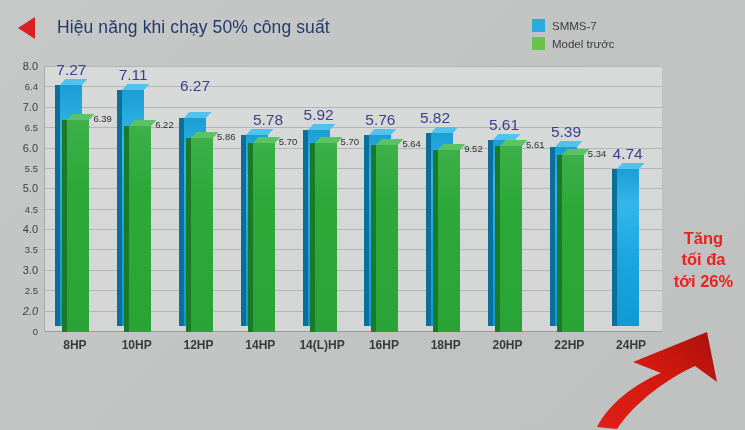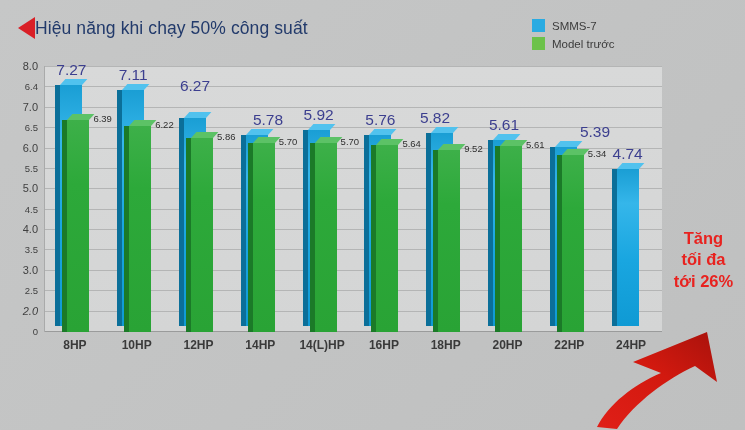--- a/index.html
+++ b/index.html
@@ -22,22 +22,21 @@
     height: 430px;
     background: linear-gradient(135deg, #c6c7c7 0%, #c2c3c3 55%, #bfc0c0 100%);
   }
 
   
   .title-row {
     position: absolute;
     left: 18px;
     top: 17px;
     display: flex;
-    align-items: center;
-    gap: 0;
+    gap: 22px;
   }
   .title-marker {
     width: 0; height: 0;
     border-top: 11px solid transparent;
     border-bottom: 11px solid transparent;
     border-right: 17px solid #d91f26;
   }
   .title-text {
     font-size: 17.5px;
     color: #223a6b;
@@ -380,21 +379,21 @@
       <div class="bar bar-blue" style="left: 510.8px; width: 22px; height: 178.544px; bottom: 6px; z-index: 1;">
         <span class="side"></span>
         <span class="top"></span>
         <span class="face"></span>
       </div>
       <div class="bar bar-green" style="left: 517.8px; width: 22px; height: 176.887px; bottom: 0px; z-index: 2;">
         <span class="side"></span>
         <span class="top"></span>
         <span class="face"></span>
       </div>
-      <div class="val-blue" style="left: 551px; bottom: 190.544px; z-index: 5;">5.39</div>
+      <div class="val-blue" style="left: 522px; bottom: 190.544px; z-index: 5;">5.39</div>
       <div class="val-green" style="left: 543.8px; bottom: 172.887px; z-index: 5;">5.34</div>
       <div class="bar bar-blue" style="left: 572.6px; width: 22px; height: 157.012px; bottom: 6px; z-index: 1;">
         <span class="side"></span>
         <span class="top"></span>
         <span class="face"></span>
       </div>
       <div class="val-blue" style="left: 583.6px; bottom: 169.012px; z-index: 5;">4.74</div>
     </div>
 
   <div class="xlabels" id="xlabels">

